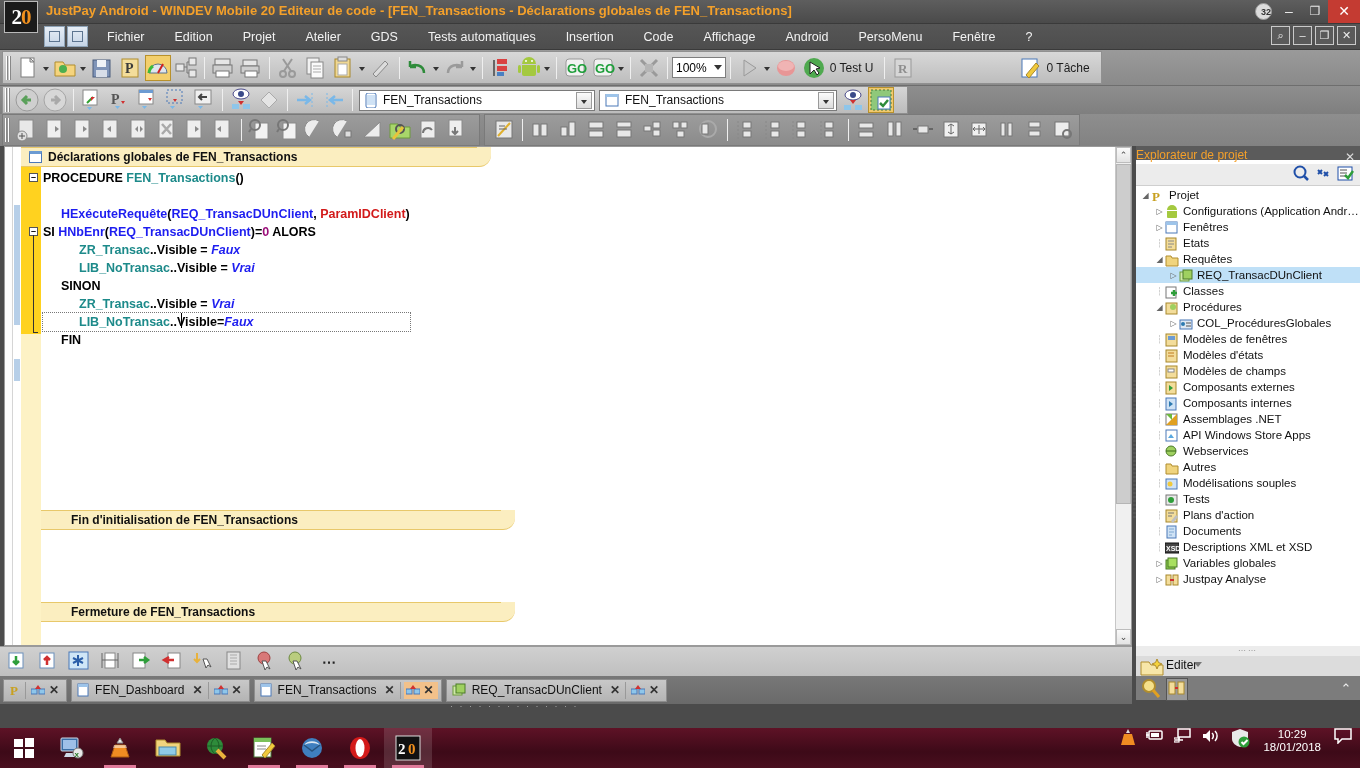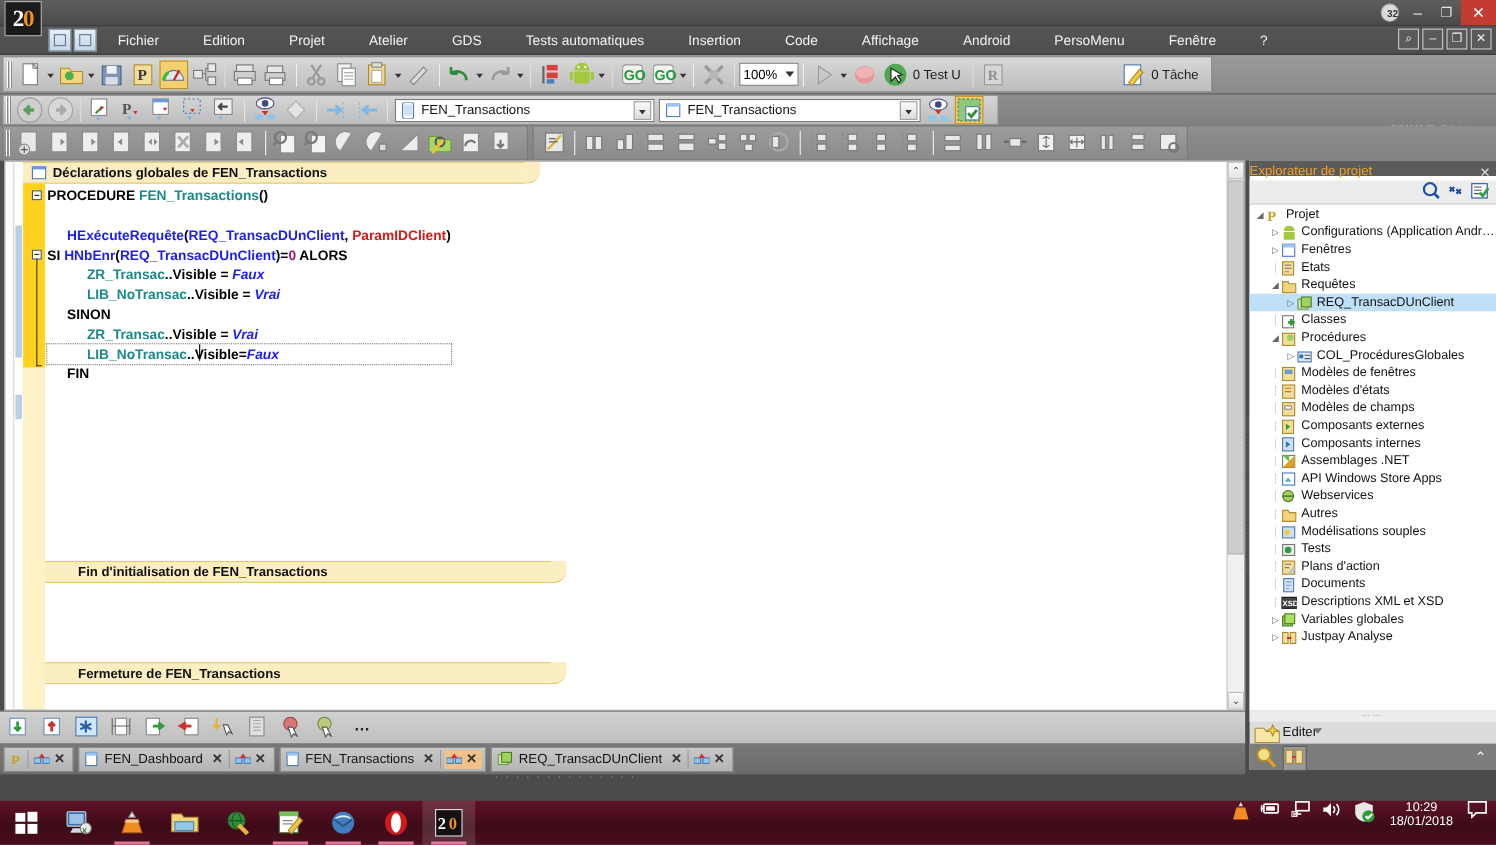--- a/index.html
+++ b/index.html
@@ -55,21 +55,21 @@
   .mi-box {
     width: 21px; height: 21px; background: linear-gradient(#e7eef6,#c6d5e6);
     border: 1px solid #8fa4b8; position: relative;
   }
   .mi-box::after {
     content:''; position:absolute; left:4px; top:4px; right:4px; bottom:4px;
     border:1px solid #5d7590;
   }
   .menu-items {
     position: absolute; left: 96px; top: 0; height: 26px;
-    display: flex; align-items: center; gap: 18px;
+    display: flex; align-items: center; gap: 8px;
   }
   .menu-item {
     color: #f2f2f2; font-size: 12.5px; padding: 4px 11px; cursor: default;
     white-space: nowrap;
   }
   .mb-right { position: absolute; right: 4px; top: 2px; display: flex; gap: 3px; }
   .mb-sq {
     width: 19px; height: 19px; border: 1px solid #c9c9c9; background: #5a5a5a;
     color: #eee; font-size: 11px; text-align: center; line-height: 17px;
   }
@@ -291,20 +291,21 @@
      gap:9px; padding-right:8px; color:#fff; font-size:11px; }
   .clock { text-align:center; line-height:13px; font-size:11.5px; padding:0 4px;}
 </style>
 </head>
 <body>
 
 <div id="app">
 
   <div class="titlebar">
     <div class="tb-logo">2<i>0</i></div>
+    <div class="tb-title">JustPay Android - WINDEV Mobile 20  Editeur de code - [FEN_Transactions - Déclarations globales de FEN_Transactions]</div>
     <div class="tb-badge">32</div>
     <div class="tb-btn tb-min">–</div>
     <div class="tb-btn tb-max">❐</div>
     <div class="tb-btn tb-close">✕</div>
   </div>
 
   <div class="menubar">
     <div class="menu-icons">
       <div class="mi-box"></div>
       <div class="mi-box"></div>

